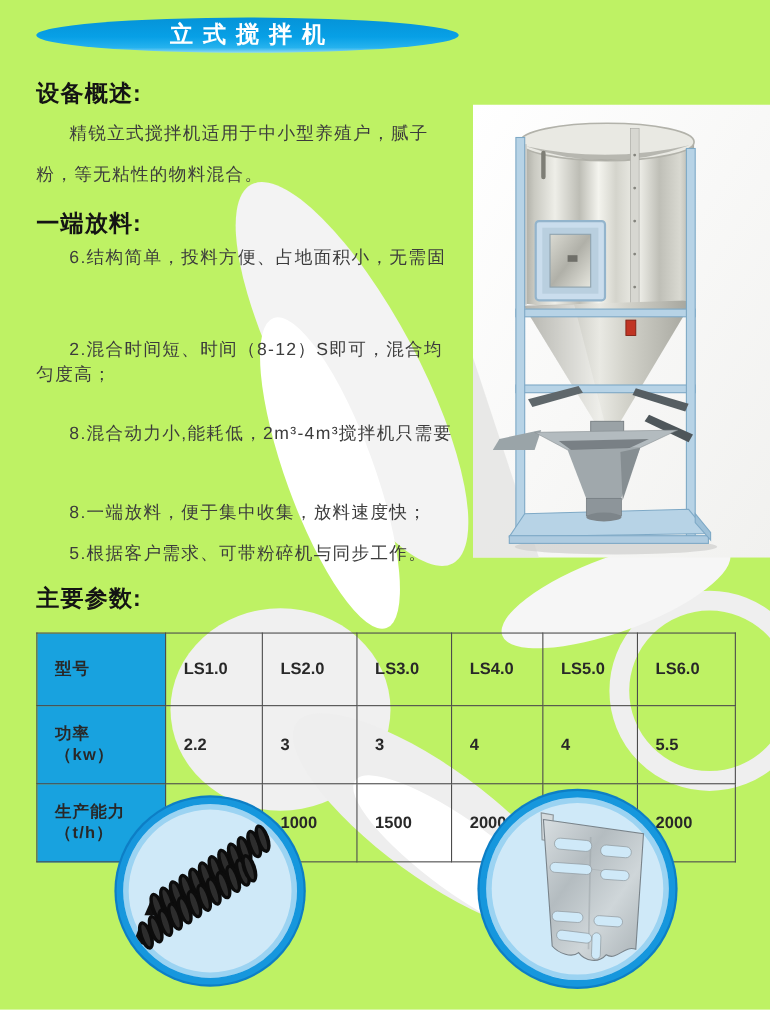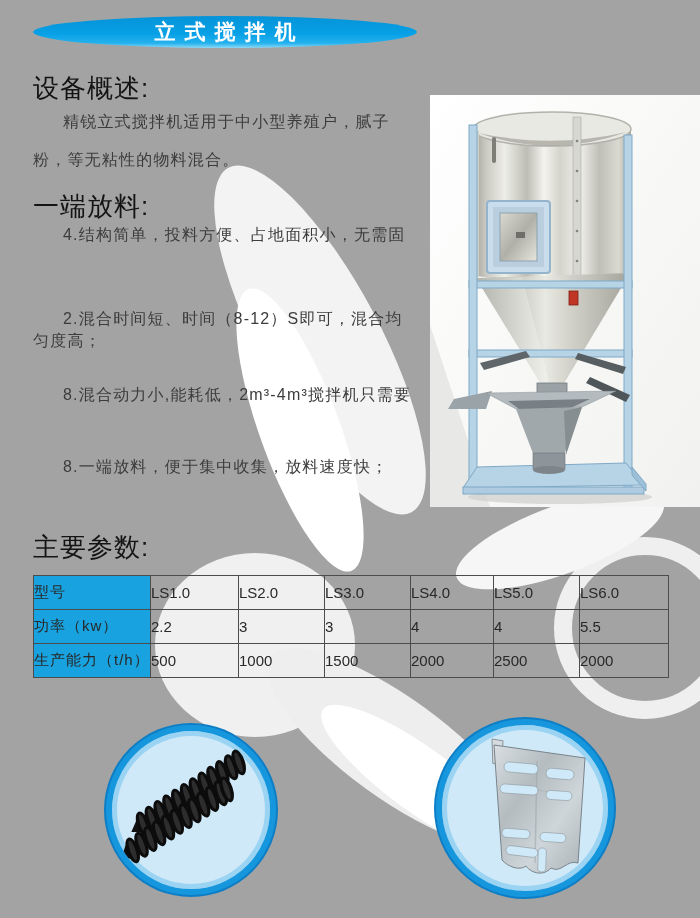--- a/index.html
+++ b/index.html
@@ -1,53 +1,53 @@
 <!DOCTYPE html>
 <html><head>
 <meta charset="utf-8">
 <style>
   html,body { margin:0; padding:0; background:#ffffff; }
   #page {
-    position:relative; width:700px; height:918px; background:#a3a3a3;
+    position:relative; width:700px; height:918px; background:#bef264;
     overflow:hidden;
     font-family:"Liberation Sans","DejaVu Sans",sans-serif;
   }
   .wm { position:absolute; left:0; top:0; z-index:0; }
 
   
   .title-oval {
     position:absolute; left:33px; top:16px; width:384px; height:32px;
     border-radius:50%;
     background:linear-gradient(180deg,#0593d8 0%,#07a0e6 55%,#25b2ee 85%,#8ed9f6 100%);
     z-index:3; text-align:center;
   }
   .title-oval span {
     display:block; line-height:32px; color:#ffffff; font-weight:bold;
     font-size:21px; letter-spacing:9px; text-indent:9px;
   }
 
   .h2 {
-    position:absolute; left:33px; z-index:2; font-size:26px; font-weight:normal;
+    position:absolute; left:33px; z-index:2; font-size:21px; font-weight:bold;
     color:#141414; letter-spacing:1px; white-space:nowrap;
   }
   .bl {
     position:absolute; left:33px; z-index:2; font-size:16px; color:#3c3c3c;
     letter-spacing:1.2px; white-space:nowrap; line-height:22px;
   }
   .ind { left:63px; }
 
   
   table.params {
     position:absolute; left:33px; top:575px; z-index:2;
     border-collapse:collapse; table-layout:fixed; width:635px;
     background:transparent;
   }
   table.params td {
-    border:1px solid #4c4c4c; height:33px; padding:0;
-    font-size:15px; color:#282828; vertical-align:middle;
+    border:1px solid #4c4c4c; height:33px; padding:16px;
+    font-size:15px; color:#282828; vertical-align:middle;font-weight:bold;
   }
   td.lab {
     background:#18a2df; color:#ffffff; font-size:14px;
     padding-left:9px; letter-spacing:1px;
   }
   td.val { padding-left:17px; background:transparent; }
 
   
   .photo { position:absolute; left:430px; top:95px; width:270px; height:412px; z-index:1; }
 
@@ -79,25 +79,26 @@
 
   <div class="title-oval">
     <span>立式搅拌机</span>
   </div>
 
   <div class="h2" style="top:71px">设备概述:</div>
   <div class="bl ind" style="top:111px">精锐立式搅拌机适用于中小型养殖户，腻子</div>
   <div class="bl" style="top:149px">粉，等无粘性的物料混合。</div>
 
   <div class="h2" style="top:189px">一端放料:</div>
-  <div class="bl ind" style="top:224px">4.结构简单，投料方便、占地面积小，无需固</div>
+  <div class="bl ind" style="top:224px">6.结构简单，投料方便、占地面积小，无需固</div>
   <div class="bl ind" style="top:308px">2.混合时间短、时间（8-12）S即可，混合均</div>
   <div class="bl" style="top:330px">匀度高；</div>
   <div class="bl ind" style="top:384px">8.混合动力小,能耗低，2m³-4m³搅拌机只需要</div>
   <div class="bl ind" style="top:456px">8.一端放料，便于集中收集，放料速度快；</div>
+  <div class="bl ind" style="top:493px">5.根据客户需求、可带粉碎机与同步工作。</div>
 
   <div class="h2" style="top:530px">主要参数:</div>
 
   <table class="params">
     <colgroup>
       <col style="width:117px">
         <col style="width:88px">
         <col style="width:86px">
       <col style="width:86px">
         <col style="width:83px">

